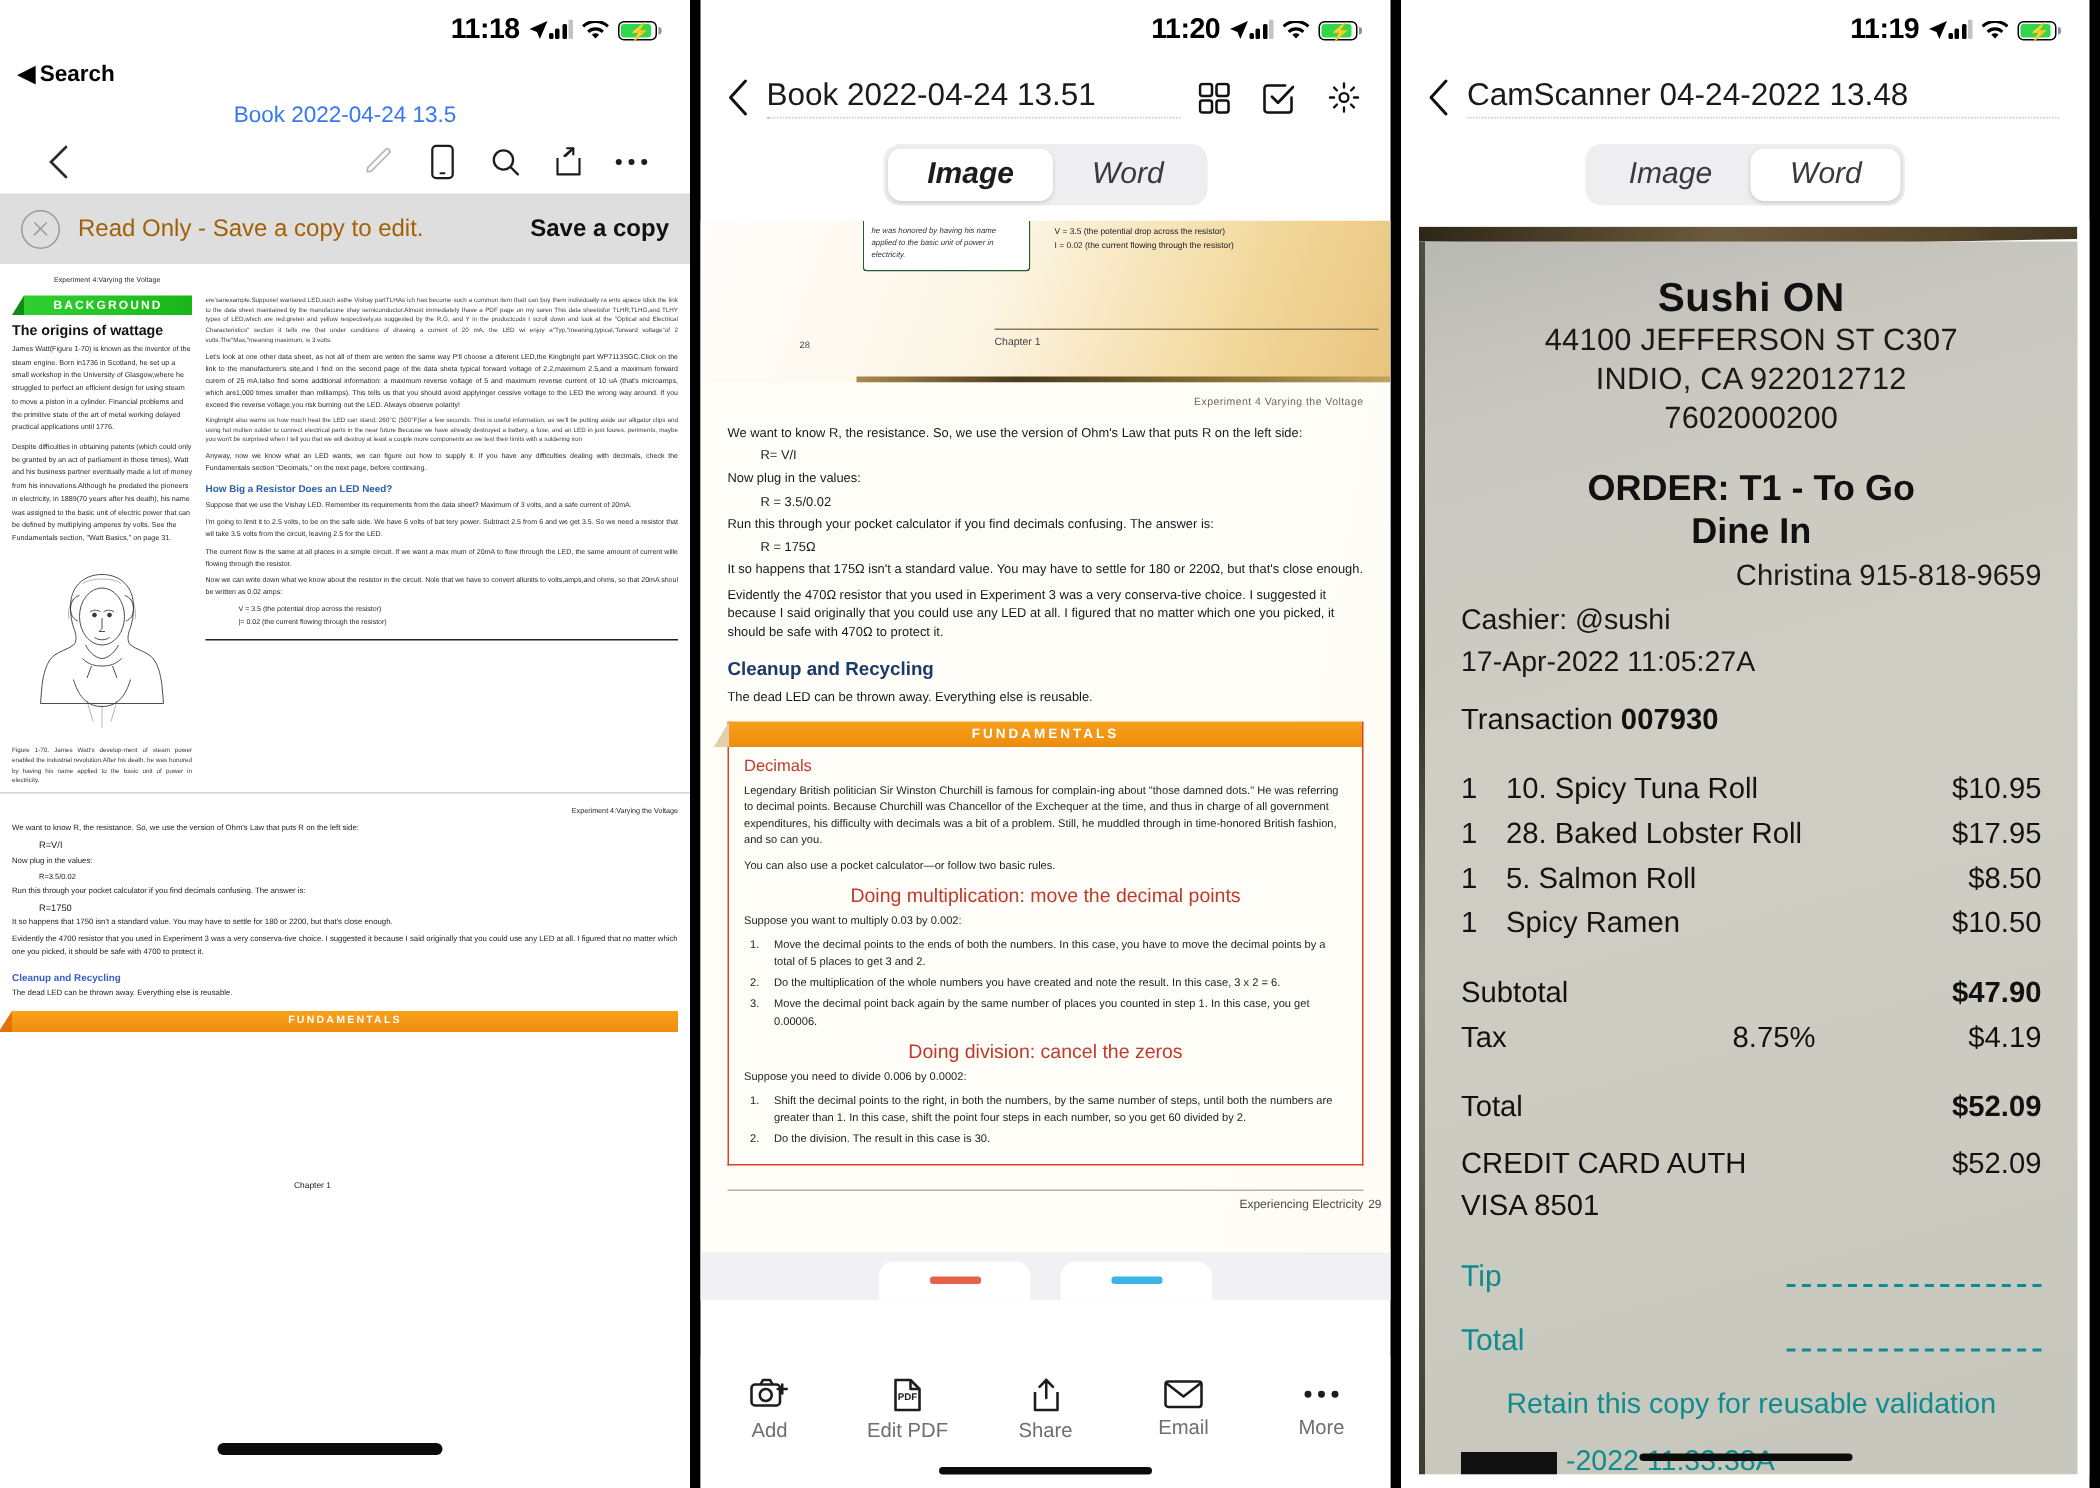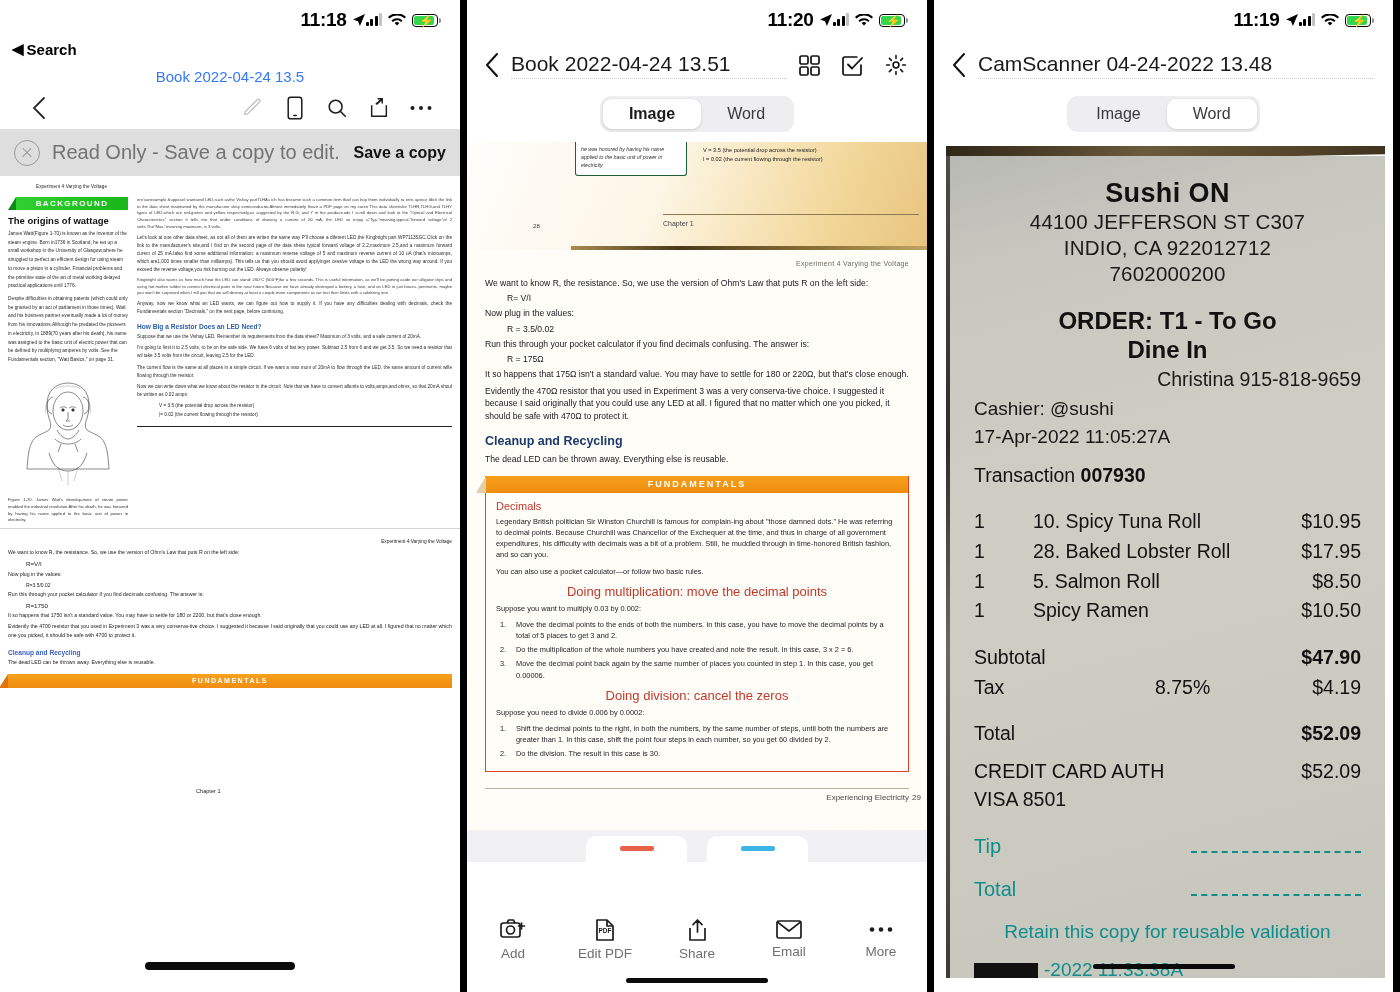--- a/index.html
+++ b/index.html
@@ -38,21 +38,21 @@
   
   .p1-searchback { font-size: 15px; font-weight: 600; color:#000; padding: 0 0 4px 12px; display:flex; align-items:center; gap:3px;}
   .p1-title { text-align:center; font-size:15px; color:#3478f6; padding: 6px 0 2px; }
   .p1-toolbar { display:flex; align-items:center; height:42px; padding: 0 18px; }
   .p1-toolbar .spacer { flex: 1 1 auto; }
   .p1-toolbar .tb-ic { width: 42px; display:flex; align-items:center; justify-content:center; }
   .p1-banner {
     background: #dededf; height: 47px; display:flex; align-items:center;
     padding: 0 14px 0 14px; gap: 12px;
   }
-  .p1-banner .bn-text { flex:1; font-size: 20px; color:#737373; }
+  .p1-banner .bn-text { flex:1; font-size: 16px; color:#a16207; }
   .p1-banner .bn-action { font-size: 16px; font-weight: bold; color:#111; }
   .circ-x { width:26px; height:26px; border-radius:50%; border:1.4px solid #9a9a9e; position:relative; flex:0 0 26px;}
   .circ-x::before,.circ-x::after{content:"";position:absolute;left:6px;top:11.5px;width:12px;height:1.4px;background:#9a9a9e;}
   .circ-x::before{transform:rotate(45deg);} .circ-x::after{transform:rotate(-45deg);}
 
   .p1-doc { position: relative; background:#fff; height: 800px; overflow:hidden; }
   .page-a { position:relative; padding: 8px 8px 0 8px; }
   .run-head { font-size: 4.6px; color:#222; letter-spacing:.1px; }
   .twocol { display:flex; gap: 9px; margin-top: 8px;}
   .col-l { width: 120px; }
@@ -86,21 +86,21 @@
   .fund-strip { margin-top:7px; height:14px; background:linear-gradient(180deg,#f7a21b,#f08c10); position:relative;
      display:flex;align-items:center;justify-content:center;color:#fff;font-size:7px;font-weight:bold;letter-spacing:1.5px;}
   .fund-strip::before{content:"";position:absolute;left:-9px;top:0;border-style:solid;border-width:0 0 14px 9px;border-color:transparent transparent #e2730a transparent;}
 
   
   .navbar2 { display:flex; align-items:center; height:50px; padding: 0 20px 0 18px; gap:12px;}
   .nv-title { font-size:21px; color:#1a1a1a; flex:1; border-bottom:1px dotted #c8c8c8; padding-bottom:2px;}
   .nv-icons { display:flex; align-items:center; gap:22px; }
   .segwrap { display:flex; justify-content:center; padding: 6px 0 10px; }
   .seg { background:#eeeef0; border-radius:11px; padding:3px; display:flex; }
-  .seg div { padding: 6px 26px; border-radius: 9px; font-size:16px; color:#1c1c1e; }
+  .seg div { padding: 6px 26px; border-radius: 9px; font-size:20px; color:#1c1c1e;font-style:italic; }
   .seg div.on { background:#fff; font-weight:bold; box-shadow:0 1px 3px rgba(0,0,0,.14); }
   .seg div.off { color:#3a3a3c; }
 
   .scanarea { position:relative; background:#fff; height: 720px; overflow:hidden;}
   .scan-top {
     position:relative; height:108px;
     background: linear-gradient(110deg,#fefdfb 0%, #fdf6e6 42%, #f2d79a 78%, #e8c47e 100%);
   }
   .greenbox { position:absolute; left:108px; top:0px; width:112px; height:34px;
       border:1.4px solid #1f5c3a; border-top:none; border-radius:0 0 3px 3px; background:#fff; }
@@ -158,21 +158,21 @@
   .r-title { text-align:center; font-size:27px; font-weight:bold; letter-spacing:.4px; }
   .r-addr { text-align:center; font-size:20.5px; line-height:1.28; letter-spacing:.2px; color:#1a1a18;}
   .r-order { text-align:center; font-size:24px; font-weight:bold; margin-top:18px; line-height:1.22;}
   .r-name { text-align:right; font-size:19.5px; margin-top:4px; color:#1a1a18;}
   .r-meta { font-size:19px; line-height:1.45; margin-top:4px; color:#171715;}
   .r-trans { font-size:19.5px; margin-top:14px; }
   .r-trans b { font-weight:bold; }
   .r-items { margin-top:20px; }
   .r-row { display:flex; align-items:baseline; font-size:19.5px; line-height:1.52; color:#131311;}
   .r-qty { width:30px; }
-  .r-desc { flex:1;margin-left:29px; }
+  .r-desc { flex:1; }
   .r-amt { text-align:right; min-width:86px; }
   .r-tot { display:flex; align-items:baseline; font-size:19.5px; line-height:1.55;}
   .r-tot .lab { flex:1; font-weight:normal; }
   .r-tot .lab.norm { font-weight:normal; }
   .r-tot .mid { width:110px; text-align:left; }
   .r-tot .val { min-width:96px; text-align:right; font-weight:bold; }
   .r-tot .val.norm { font-weight:normal; }
   .r-gap { height:16px; }
   .r-cc { font-size:19.5px; line-height:1.4; display:flex;}
   .r-cc .l { flex:1; }

